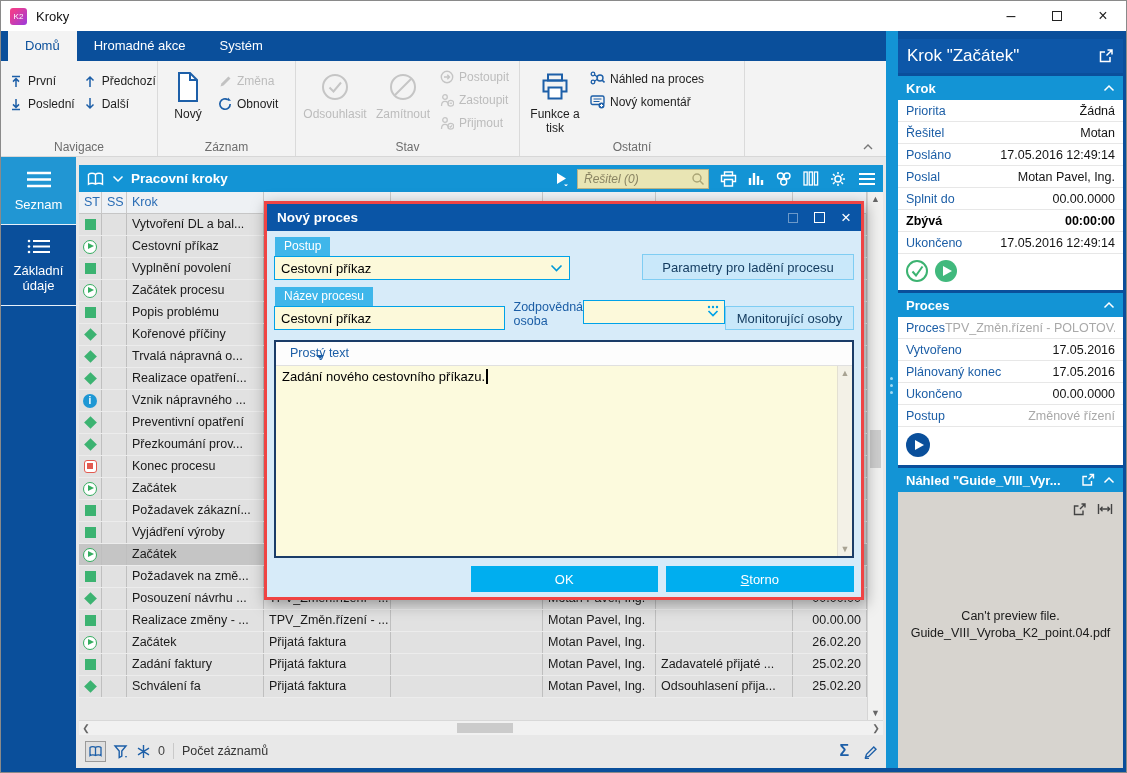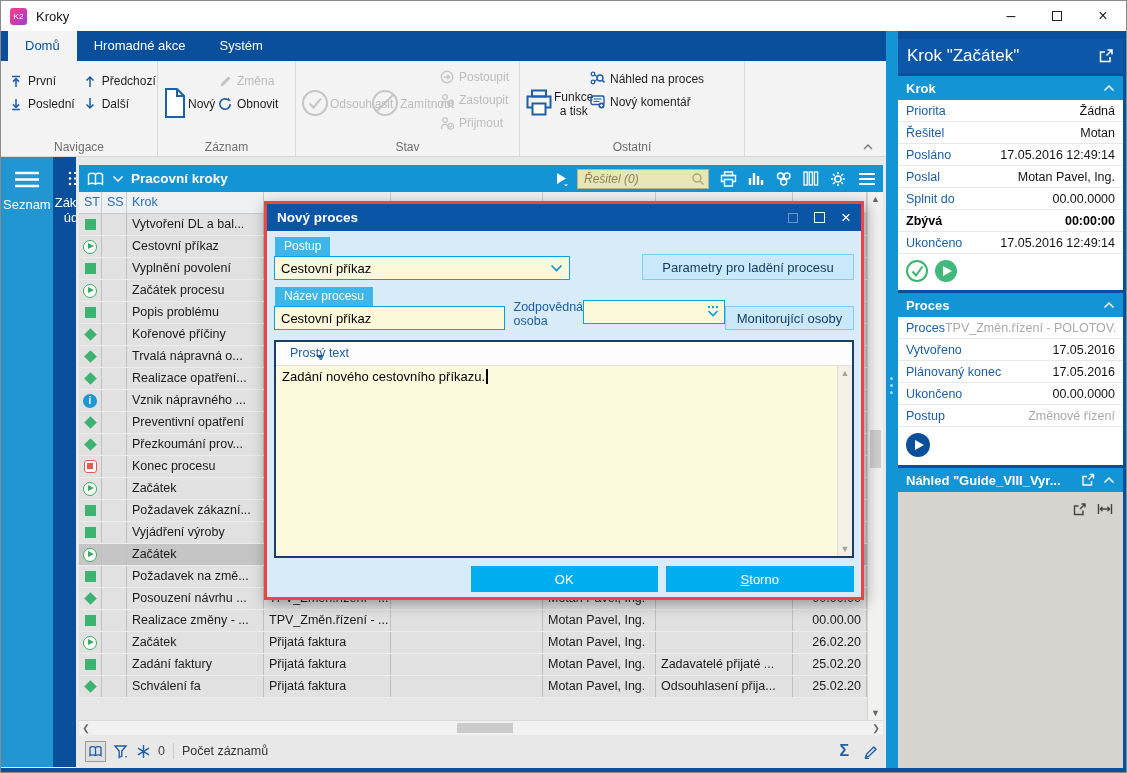--- a/index.html
+++ b/index.html
@@ -21,31 +21,31 @@
 
 
 .tabbar{height:30px;background:#0a4f9b;display:flex;padding-left:7px;flex:0 0 auto}
 .tab{padding:0 17px;line-height:30px;font-size:13px;color:#fff;white-space:nowrap}
 .tab.active{background:#f3f3f3;color:#0a4f9b}
 
 
 .ribbon{height:96px;background:#f3f3f3;position:relative;display:flex;border-bottom:1px solid #d7d7d7;flex:0 0 auto}
 .rgroup{position:relative;border-right:1px solid #dadada;padding:2px 4px 18px 4px;display:flex}
 .rgroup-label{position:absolute;bottom:2px;left:0;right:0;text-align:center;font-size:12px;color:#6d6d6d}
-.big-btn{display:flex;flex-direction:row;align-items:center;padding-top:7px;font-size:12px;color:#1e1e1e;text-align:center;line-height:14px}
+.big-btn{display:flex;flex-direction:column;align-items:center;padding-top:7px;font-size:12px;color:#1e1e1e;text-align:center;line-height:14px}
 .big-btn .bic{height:34px;display:flex;align-items:center;justify-content:center;margin-bottom:3px}
 .small-col{display:flex;flex-direction:column;padding-top:6px}
 .small-item{display:flex;align-items:center;height:23px;font-size:12px;color:#1e1e1e;white-space:nowrap;padding:0 4px}
 .small-item .ric{margin-right:5px;display:flex}
 .dis{color:#bcbcbc!important}
 .ribbon-collapse{position:absolute;right:12px;bottom:5px}
 
 
 .content{flex:1;display:flex;min-height:0;background:#e8e8e8}
-.sidebar{width:75px;background:#0a4f9b;flex:0 0 auto;display:flex;flex-direction:row}
+.sidebar{width:75px;background:#0a4f9b;flex:0 0 auto;display:flex;flex-direction:column}
 .side-item{display:flex;flex-direction:column;align-items:center;color:#fff;font-size:13px;text-align:center;padding:14px 2px 12px;border-bottom:1px solid #e8f1fa;line-height:15px}
 .side-item.active{background:#2196d3}
 .side-item .sic{margin-bottom:9px}
 .main{flex:1;display:flex;flex-direction:column;min-width:0;padding:8px 0 3px 3px;background:#e8e8e8}
 
 
 .table-wrap{width:804px;display:flex;flex-direction:column;position:relative;flex:1;min-height:0}
 .tb-toolbar{height:27px;background:#1394d5;display:flex;align-items:center;color:#fff;padding:0 7px;flex:0 0 auto}
 .tb-title{font-weight:bold;font-size:13.5px;margin-left:7px;flex:0 0 auto}
 .tb-right{margin-left:auto;display:flex;align-items:center}
@@ -918,20 +918,24 @@
                   <path d="M8 7 13 2M9.5 2H13v3.5" fill="none" stroke="#444" stroke-width="1.4"></path>
                 </svg>
               </span>
             <span>
                 <svg width="16" height="14">
                   <path d="M1.5 2v10M14.5 2v10" stroke="#444" stroke-width="1.4"></path>
                   <path d="M3.5 7h9M5.5 4.8 3.3 7l2.2 2.2M10.5 4.8 12.7 7l-2.2 2.2" fill="none" stroke="#444" stroke-width="1.3"></path>
                 </svg>
               </span>
           </div>
+          <div class="nb-msg">
+            <div>Can't preview file.</div>
+            <div>Guide_VIII_Vyroba_K2_point.04.pdf</div>
+          </div>
         </div>
       </div>
     </div>
   </div>
 
   <div class="dialog">
     <div class="dlg-title">
       <span class="dt">Nový proces</span>
       <span class="dlg-ctrl">
         <span class="dlg-restore"></span>

